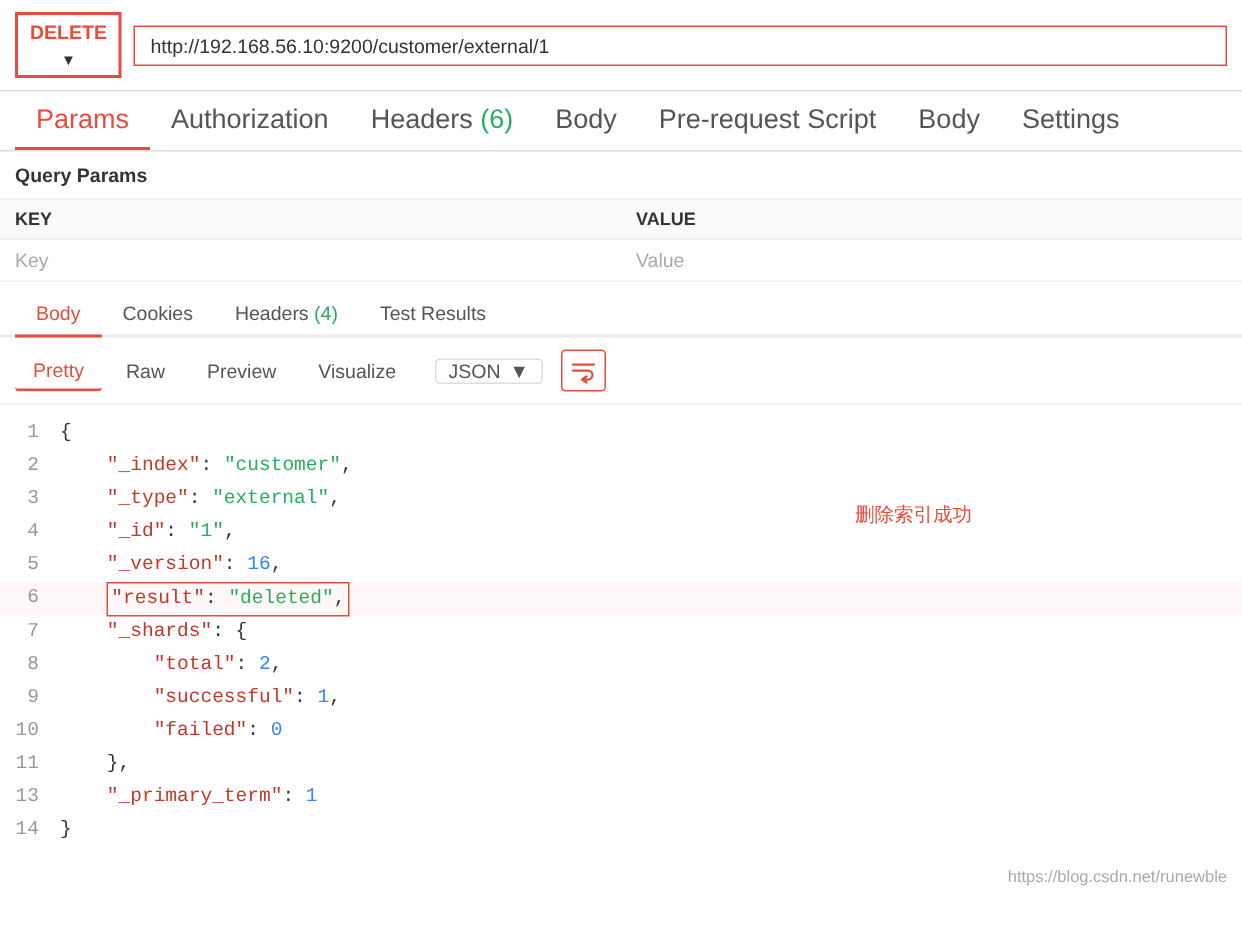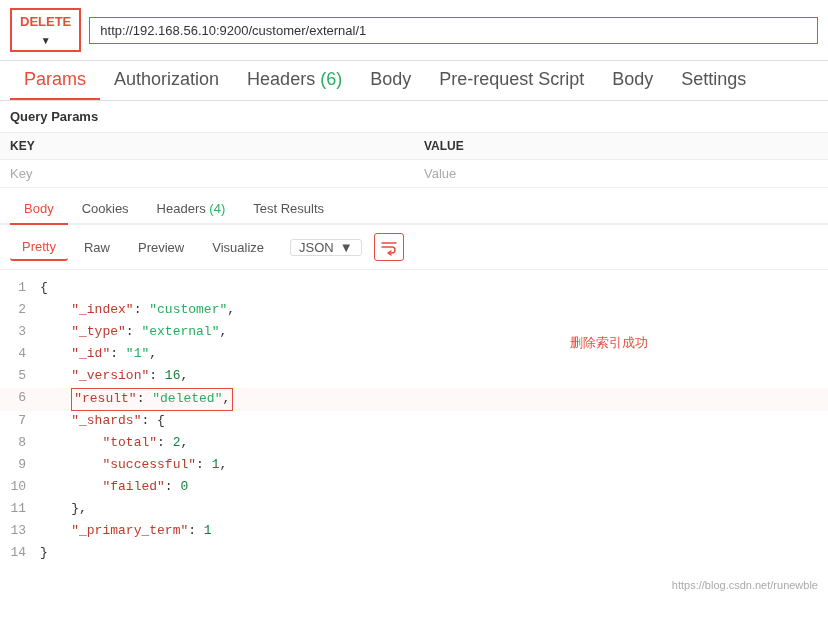--- a/index.html
+++ b/index.html
@@ -189,21 +189,21 @@
       color: #999;
       user-select: none;
       flex-shrink: 0;
     }
     .line-content {
       flex: 1;
       padding-right: 10px;
     }
     .json-key { color: #c0392b; }
     .json-string { color: #27ae60; }
-    .json-number { color: #15803d; }
+    .json-number { color: #3b82f6; }
     .json-punct { color: #333; }
 
     
     .line-highlight {
       background: #fff8f8;
     }
     .result-box {
       display: inline-block;
       border: 1px solid #e74c3c;
       padding: 0 2px;

